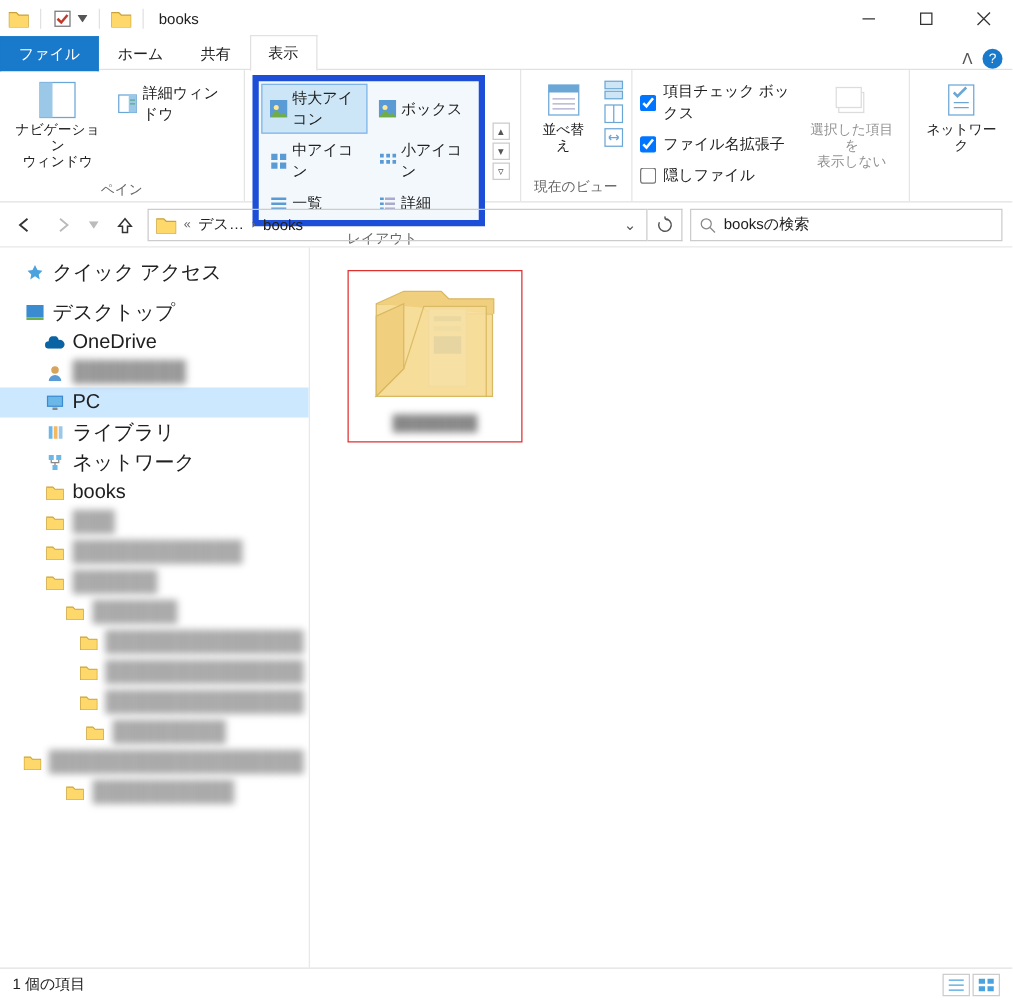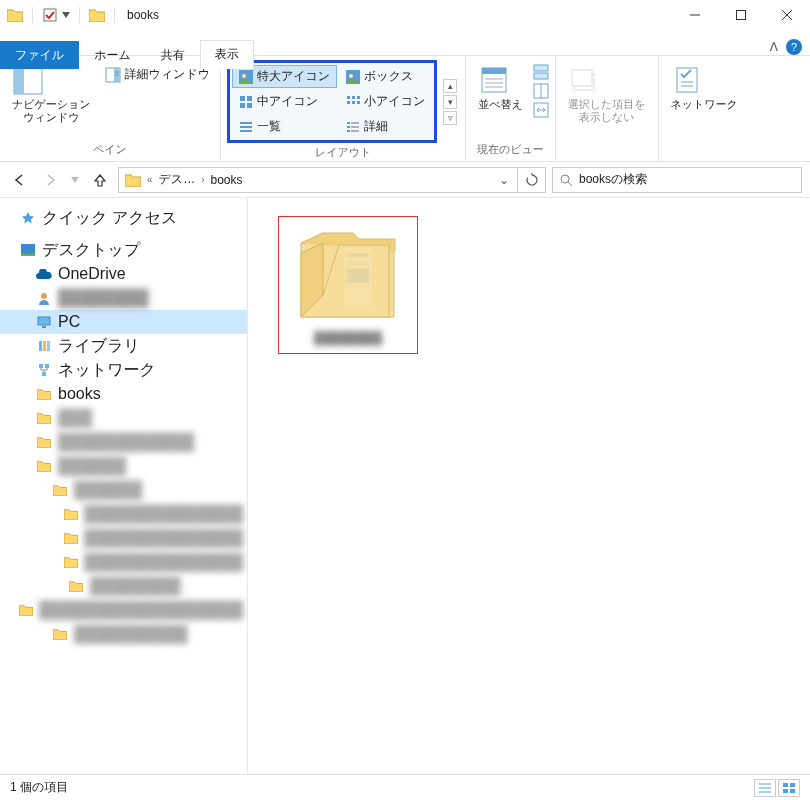--- a/index.html
+++ b/index.html
@@ -9,37 +9,37 @@
 .titlebar .qat{display:flex;align-items:center;gap:2px}
 .qicon{width:18px;height:18px;display:flex;align-items:center;justify-content:center}
 .sep{width:1px;height:16px;background:#e1e1e1;margin:0 6px}
 .titletext{margin-left:4px}
 .spacer{flex:1}
 .winbtns{display:flex}
 .winbtn{width:46px;height:30px;display:flex;align-items:center;justify-content:center}
 .winbtn svg{stroke:#333}
 
 .tabstrip{height:26px;display:flex;align-items:flex-end;border-bottom:1px solid #e1e1e1}
-.tab{padding:5px 14px;border:1px solid transparent;border-bottom:none;position:relative;top:14px}
+.tab{padding:5px 14px;border:1px solid transparent;border-bottom:none;position:relative;top:2px}
 .tab.file{background:#1979ca;color:#fff;border-color:#1979ca}
 .tab.active{background:#fff;border-color:#e1e1e1;border-bottom:1px solid #fff}
 .tabend{flex:1;display:flex;justify-content:flex-end;align-items:center;padding-right:8px;gap:8px}
 .help{width:16px;height:16px;border-radius:50%;background:#1979ca;color:#fff;display:flex;align-items:center;justify-content:center;font-size:11px}
 
 .ribbon{height:106px;background:#fff;border-bottom:1px solid #e1e1e1;display:flex}
 .group{border-right:1px solid #e5e5e5;padding:4px 6px 2px;display:flex;flex-direction:column}
 .group-body{flex:1;display:flex;align-items:flex-start;gap:4px}
 .group-label{text-align:center;font-size:11px;color:#666;padding:2px 0}
-.btn-lg{display:flex;flex-direction:column;justify-content:center;padding:4px 6px;gap:2px;min-width:56px}
+.btn-lg{display:flex;flex-direction:column;align-items:center;justify-content:center;padding:4px 6px;gap:2px;min-width:56px}
 .btn-lg .ic{width:32px;height:32px;display:flex;align-items:center;justify-content:center}
 .btn-lg .lbl{font-size:11px;text-align:center;line-height:1.2}
 .btn-sm{display:flex;align-items:center;gap:4px;padding:2px 4px;font-size:11px}
 .btn-sm .ic{width:16px;height:16px;display:flex;align-items:center;justify-content:center}
 .col{display:flex;flex-direction:column;gap:2px}
-.layout-grid{display:grid;grid-template-columns:auto auto;gap:2px 2px;border:3px solid #1d4ed8;padding:2px;background:#f3f8fd}
+.layout-grid{display:grid;grid-template-columns:auto auto;gap:2px 2px;border:5px solid #1d4ed8;padding:2px;background:#f3f8fd}
 .layout-item{display:flex;align-items:center;gap:4px;padding:2px 6px;font-size:11px}
 .layout-item.sel{background:#cde6f7;border:1px solid #7eb4ea}
 .layout-item:not(.sel){border:1px solid transparent}
 .layout-arrows{display:flex;flex-direction:column;justify-content:center;gap:2px;padding:0 2px}
 .la{width:14px;height:14px;display:flex;align-items:center;justify-content:center;border:1px solid #ccc;font-size:9px;color:#555}
 .chk{display:flex;align-items:center;gap:6px;font-size:11px;padding:1px 0}
 .chk input{width:13px;height:13px}
 
 .navrow{height:36px;display:flex;align-items:center;gap:6px;padding:0 8px;border-bottom:1px solid #e8e8e8}
 .navbtn{width:24px;height:24px;display:flex;align-items:center;justify-content:center;color:#666}
@@ -277,20 +277,34 @@
               <path d="M4 8h8M4 8l2-2M4 8l2 2M12 8l-2-2M12 8l-2 2" stroke="#6ba7d6" fill="none"></path>
             </svg>
           </span>
       </div>
     </div>
     <div class="group-label">現在のビュー</div>
   </div>
 
   <div class="group">
     <div class="group-body">
+      <div class="col" style="padding-top:4px;gap:6px">
+        <label class="chk">
+            <input type="checkbox" checked="" style="">
+            <span>項目チェック ボックス</span>
+          </label>
+        <label class="chk">
+            <input type="checkbox" checked="" style="">
+            <span>ファイル名拡張子</span>
+          </label>
+        <label class="chk">
+            <input type="checkbox" style="">
+            <span>隠しファイル</span>
+          </label>
+      </div>
       <div class="btn-lg" style="opacity:.5">
         <span class="ic">
             <svg width="32" height="32">
               <rect x="6" y="10" width="20" height="16" fill="#fff" stroke="#bbb"></rect>
               <rect x="4" y="6" width="20" height="16" fill="#fff" stroke="#bbb"></rect>
             </svg>
           </span>
         <span class="lbl" style="white-space:pre-line">選択した項目を
 表示しない</span>
       </div>

